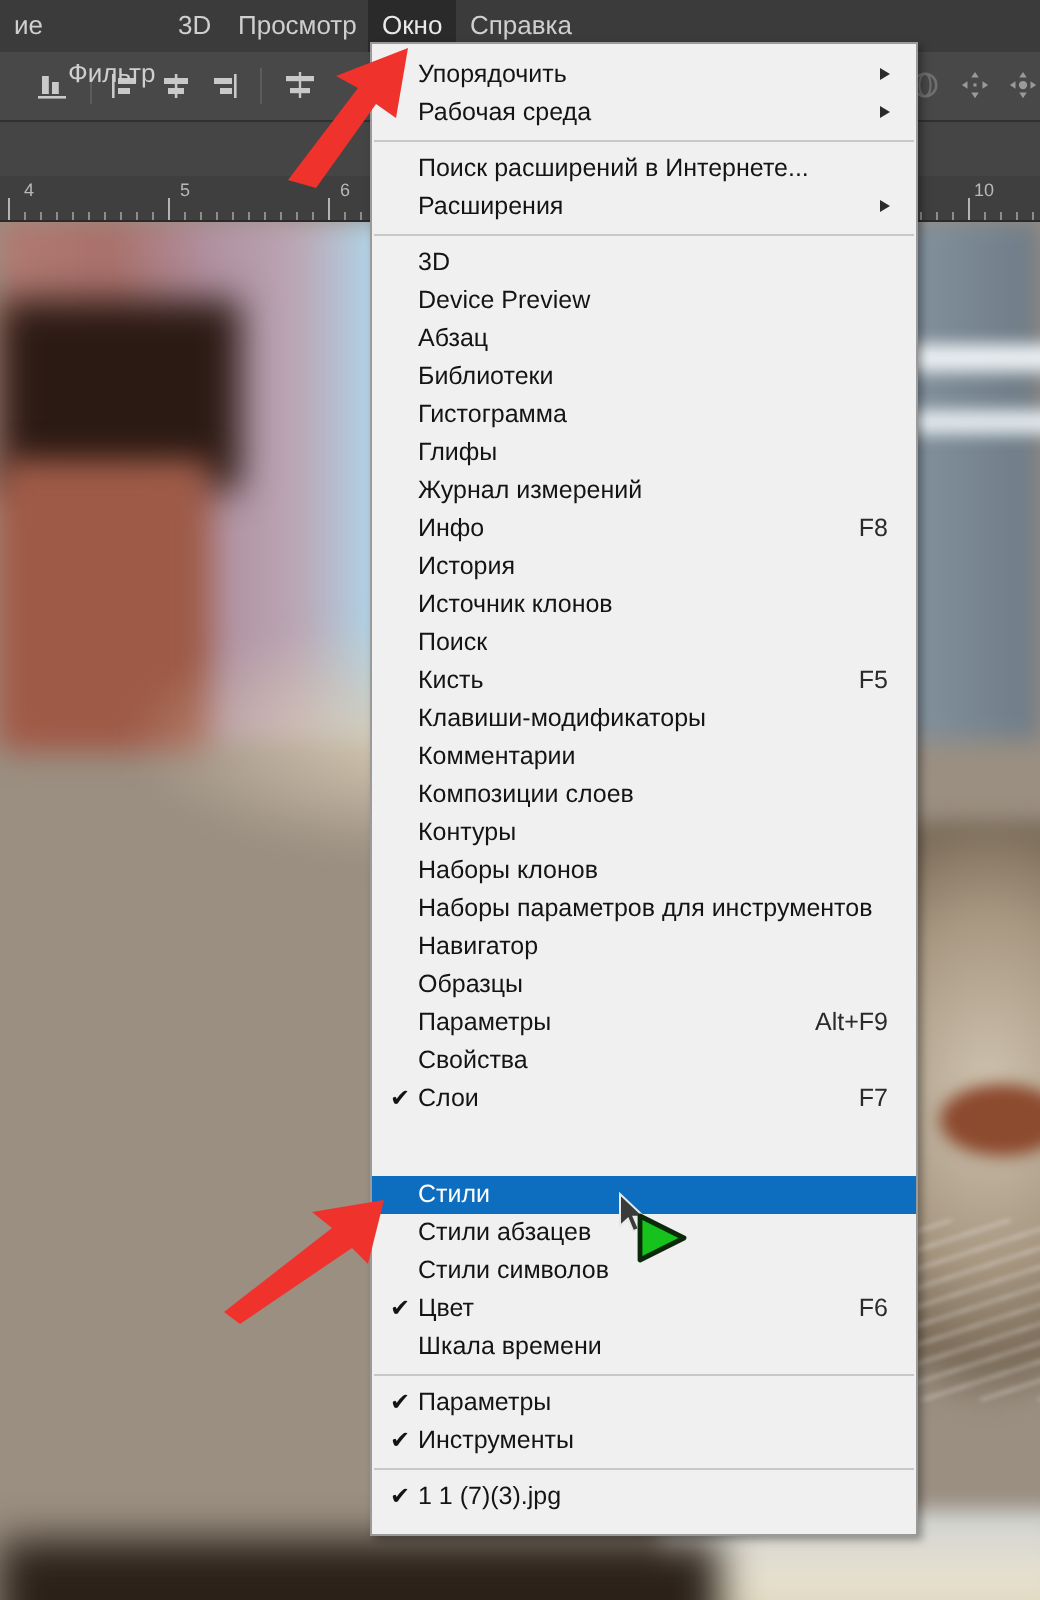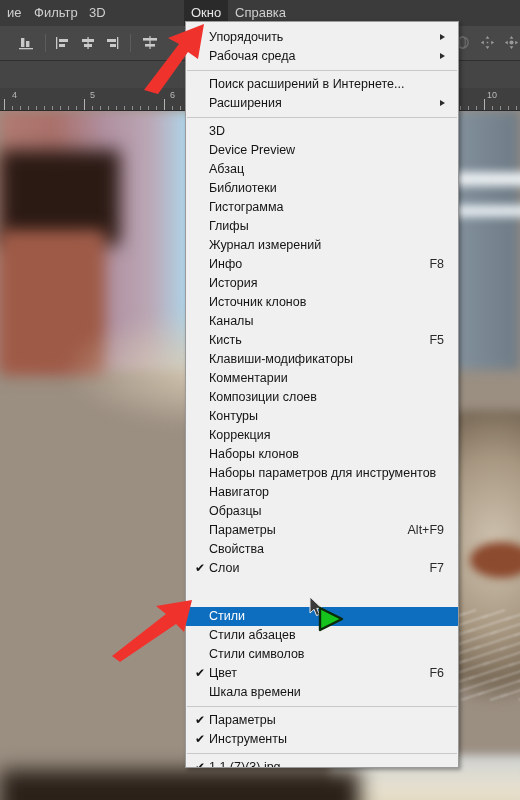--- a/index.html
+++ b/index.html
@@ -303,22 +303,23 @@
       <path d="M8 1 L10 4 H6 Z M8 15 L6 12 H10 Z M1 8 L4 6 V10 Z M15 8 L12 10 V6 Z M7.2 7.2h1.6v1.6h-1.6z" fill="#9a9a9a"></path>
     </svg>
     <svg class="tool-icon" style="left:504px;width:15px;height:15px" viewBox="0 0 16 16">
       <circle cx="8" cy="8" r="2.2" fill="#9a9a9a"></circle>
       <path d="M8 1 L10 4 H6 Z M8 15 L6 12 H10 Z M1 8 L4 6 V10 Z M15 8 L12 10 V6 Z" fill="#9a9a9a"></path>
     </svg>
   </div>
 
   <div class="menubar" id="menubar">
       <div class="mi" style="left: 0px;">ие</div>
-      <div class="mi" style="left: 27px;">Фильтр</div>
+      <div class="mi" style="left: 27px; margin-top: 24px;">Фильтр</div>
       <div class="mi" style="left: 82px;">3D</div>
+      <div class="mi" style="left: 112px;">Просмотр</div>
       <div class="mi active" style="left: 184px;">Окно</div>
       <div class="mi" style="left: 228px;">Справка</div>
     </div>
 
   <div class="dropdown" id="dropdown">
       <div class="mpad-top"></div>
       <div class="mrow">
         <span class="label">Упорядочить</span>
         <span class="arrow"></span>
       </div>
@@ -360,40 +361,37 @@
         <span class="label">Инфо</span>
         <span class="accel">F8</span>
       </div>
       <div class="mrow">
         <span class="label">История</span>
       </div>
       <div class="mrow">
         <span class="label">Источник клонов</span>
       </div>
       <div class="mrow">
-        <span class="label">Каналы</span>
+        <span class="label">Поиск</span>
       </div>
       <div class="mrow">
         <span class="label">Кисть</span>
         <span class="accel">F5</span>
       </div>
       <div class="mrow">
         <span class="label">Клавиши-модификаторы</span>
       </div>
       <div class="mrow">
         <span class="label">Комментарии</span>
       </div>
       <div class="mrow">
         <span class="label">Композиции слоев</span>
       </div>
       <div class="mrow">
         <span class="label">Контуры</span>
-      </div>
-      <div class="mrow">
-        <span class="label">Коррекция</span>
       </div>
       <div class="mrow">
         <span class="label">Наборы клонов</span>
       </div>
       <div class="mrow">
         <span class="label">Наборы параметров для инструментов</span>
       </div>
       <div class="mrow">
         <span class="label">Навигатор</span>
       </div>

